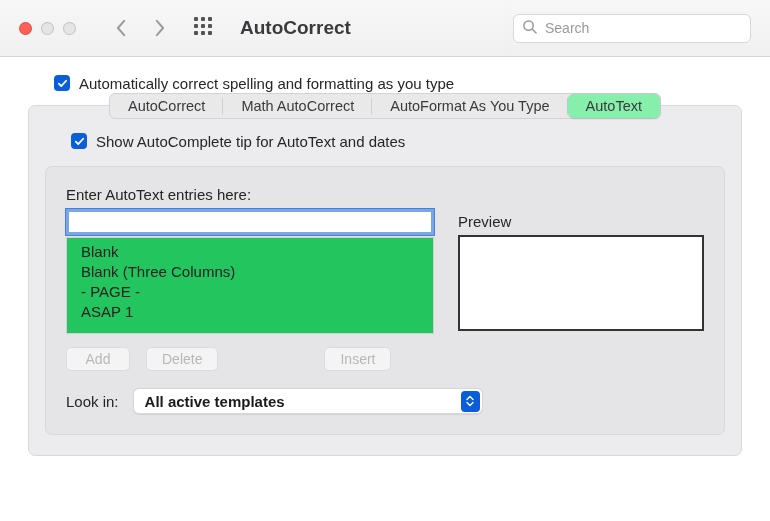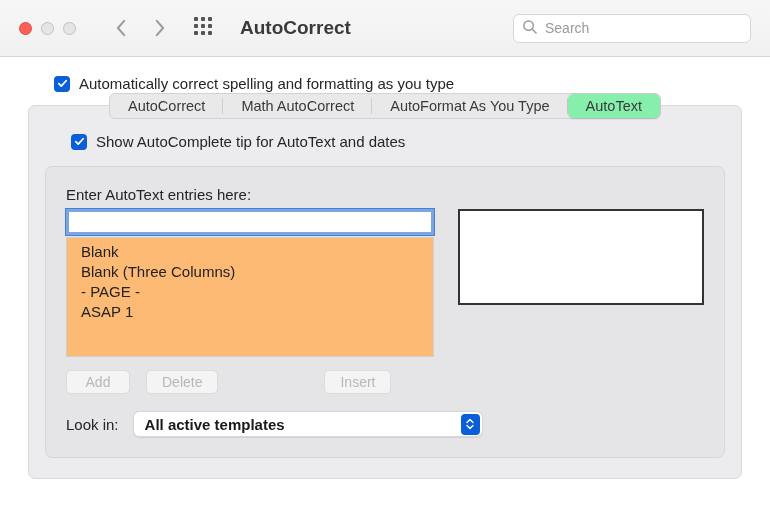--- a/index.html
+++ b/index.html
@@ -64,21 +64,21 @@
   .search-field input {
     border: none; outline: none; flex: 1;
     font-size: 14px; color: #333; background: transparent;
   }
   .search-field input::placeholder { color: #9a9a9c; }
 
   .content {
     padding: 18px 28px 22px 28px;
   }
 
-  .checkbox-row { display: flex; align-items: center; gap: 9px; margin-bottom: 13px; padding-left: 26px; }
+  .checkbox-row { display: flex; gap: 9px; margin-bottom: 13px; padding-left: 26px; }
   .checkbox {
     width: 16px; height: 16px; border-radius: 4px;
     background: #0a5ed7;
     display: flex; align-items: center; justify-content: center;
   }
   .checkbox svg { width: 11px; height: 11px; }
   .checkbox-label { font-size: 15px; color: #262626; }
 
   .outer-group {
     border: 1px solid #d9d9db;
@@ -139,23 +139,23 @@
     width: 100%; height: 26px;
     border: 3px solid #7aa6e6;
     outline: 1px solid #4a7fd6;
     padding: 0 6px;
     font-size: 14px;
     background: #fff;
   }
 
   .list-box {
     margin-top: 2px;
-    background: #fdba74;
+    background: #22c55e;
     border: 1px solid #cfcfd1;
-    height: 120px;
+    height: 97px;
     overflow: hidden;
     padding: 3px 0;
   }
   .list-box .item {
     padding: 1.5px 14px;
     font-size: 15px;
     color: #222;
   }
 
   .preview-label { font-size: 15px; color: #262626; margin-bottom: 5px; margin-top: 4px; display: block; }
@@ -295,20 +295,21 @@
         <div class="entry-col-left">
           <input class="text-input" type="text" value="" style="">
           <div class="list-box">
             <div class="item">Blank</div>
             <div class="item">Blank (Three Columns)</div>
             <div class="item">- PAGE -</div>
             <div class="item">ASAP 1</div>
           </div>
         </div>
         <div class="entry-col-right">
+          <span class="preview-label">Preview</span>
           <div class="preview-box"></div>
         </div>
       </div>
 
       <div class="button-row">
         <div class="btn">Add</div>
         <div class="btn">Delete</div>
         <div class="btn insert">Insert</div>
       </div>
 

